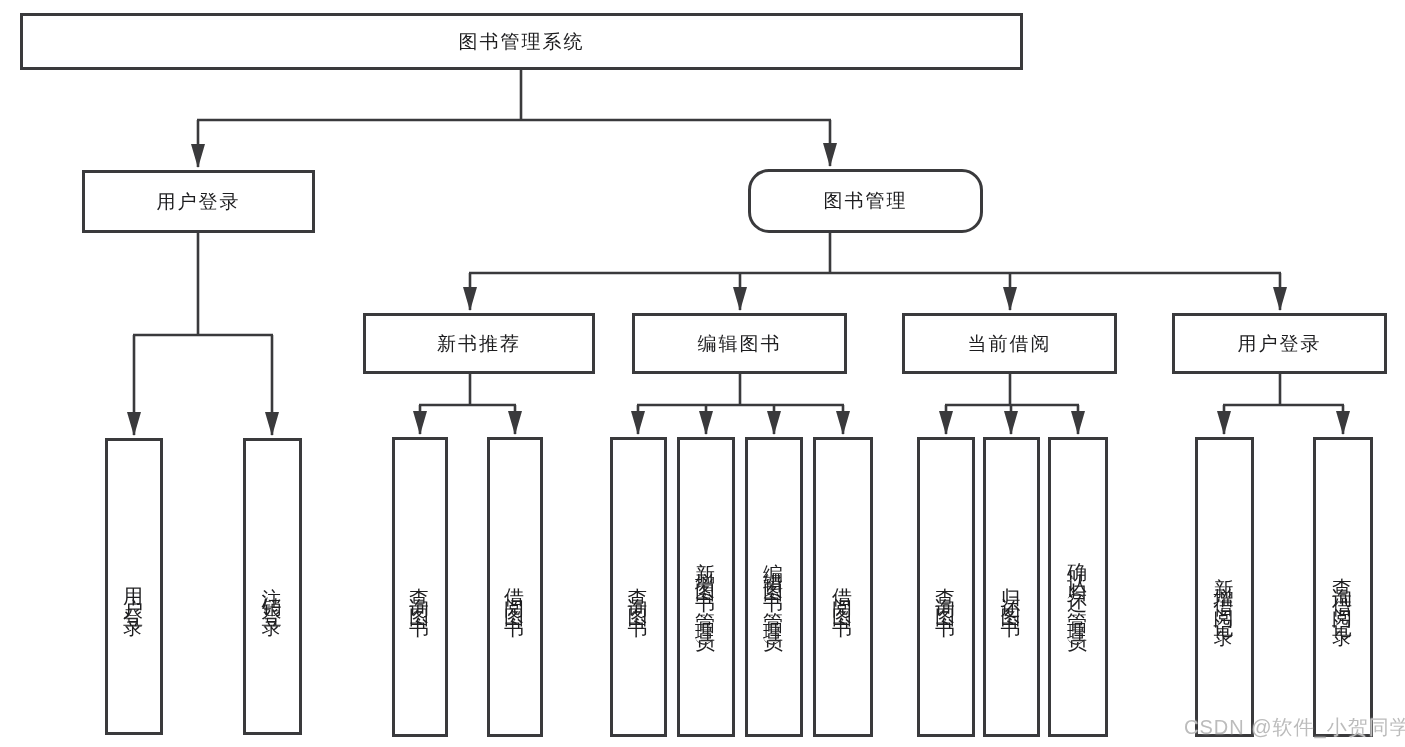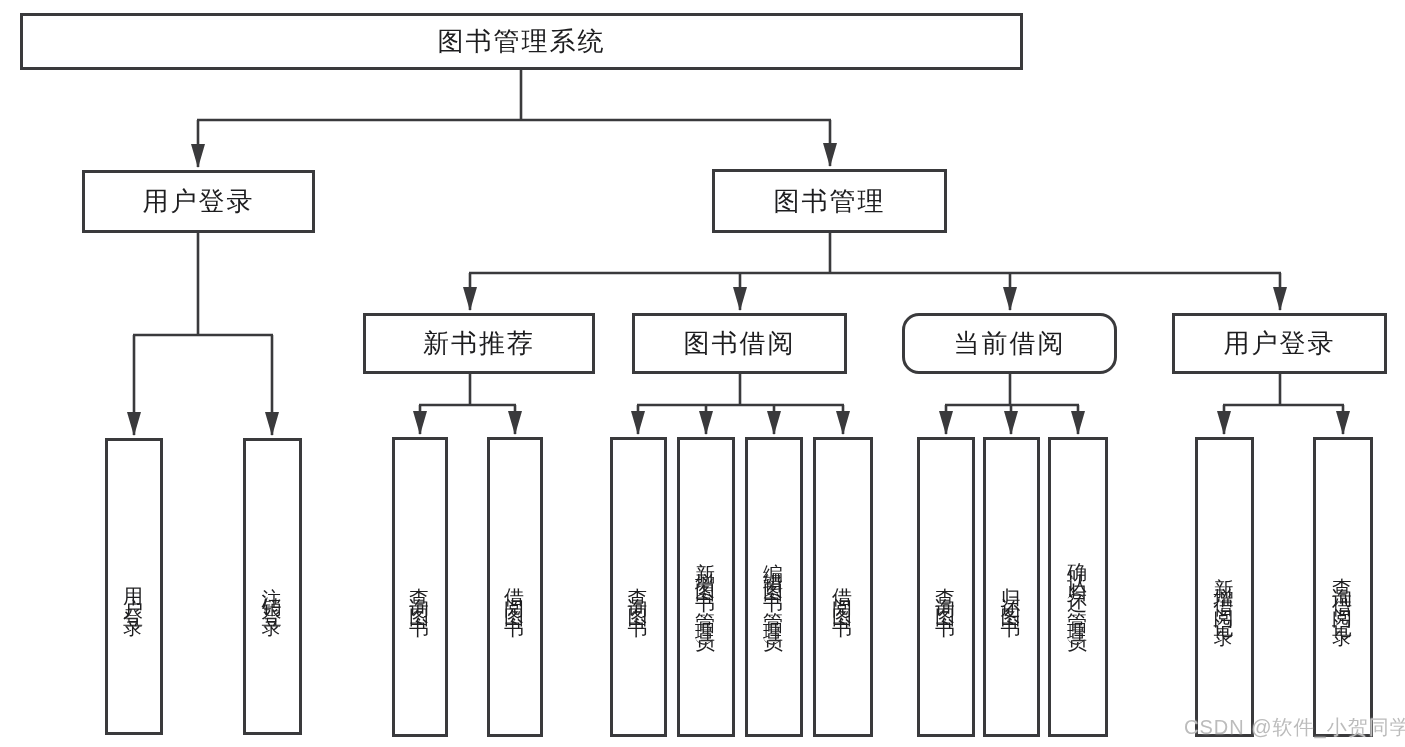--- a/index.html
+++ b/index.html
@@ -6,21 +6,21 @@
   .canvas{
     position:relative;width:1405px;height:747px;background:#ffffff;overflow:hidden;
     font-family:"Liberation Sans","DejaVu Sans",sans-serif;color:#1d1d1f;
   }
   .wires{position:absolute;left:0;top:0;width:1405px;height:747px;}
   .wires line{stroke:#3a3a3c;stroke-width:2.6;}
   .box{
     position:absolute;box-sizing:border-box;border:3px solid #3a3a3c;background:#ffffff;
     display:flex;align-items:center;justify-content:center;
   }
-  .htext{font-size:26px;letter-spacing:2px;white-space:nowrap;}
+  .htext{font-size:19px;letter-spacing:2px;white-space:nowrap;}
   .vtext{
     writing-mode:vertical-lr;font-size:20px;letter-spacing:10px;margin-bottom:-10px;
     white-space:nowrap;
   }
   .watermark{
     position:absolute;left:1184px;top:714px;font-size:20px;color:#bcbcbc;
     letter-spacing:1px;white-space:nowrap;z-index:5;
     text-shadow:0 0 2px rgba(255,255,255,.85);
   }
 </style>
@@ -91,31 +91,31 @@
     </g>
   </svg>
 
   <div class="box" style="left:20px;top:13px;width:1003px;height:57px;">
     <span class="htext">图书管理系统</span>
   </div>
 
   <div class="box" style="left:82px;top:170px;width:233px;height:63px;">
     <span class="htext">用户登录</span>
   </div>
-  <div class="box" style="left:712px;top:169px;width:235px;height:64px;">
+  <div class="box" style="left:748px;top:169px;width:235px;height:64px;border-radius:21px;">
     <span class="htext">图书管理</span>
   </div>
 
   <div class="box" style="left:363px;top:313px;width:232px;height:61px;">
     <span class="htext">新书推荐</span>
   </div>
   <div class="box" style="left:632px;top:313px;width:215px;height:61px;">
-    <span class="htext">图书借阅</span>
+    <span class="htext">编辑图书</span>
   </div>
-  <div class="box" style="left:902px;top:313px;width:215px;height:61px;border-radius:17px;">
+  <div class="box" style="left:902px;top:313px;width:215px;height:61px;">
     <span class="htext">当前借阅</span>
   </div>
   <div class="box" style="left:1172px;top:313px;width:215px;height:61px;">
     <span class="htext">用户登录</span>
   </div>
 
   <div class="box" style="left:105px;top:438px;width:58px;height:297px;">
     <span class="vtext">用户登录</span>
   </div>
   <div class="box" style="left:243px;top:438px;width:59px;height:297px;">

